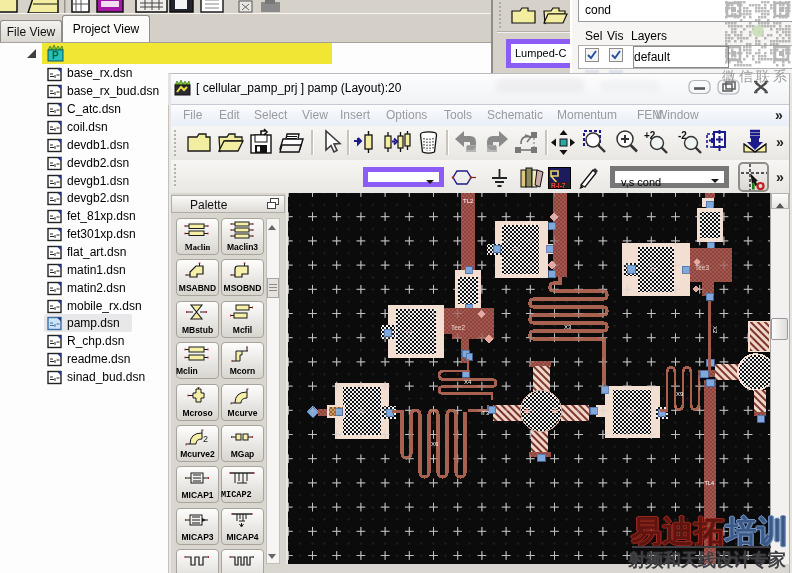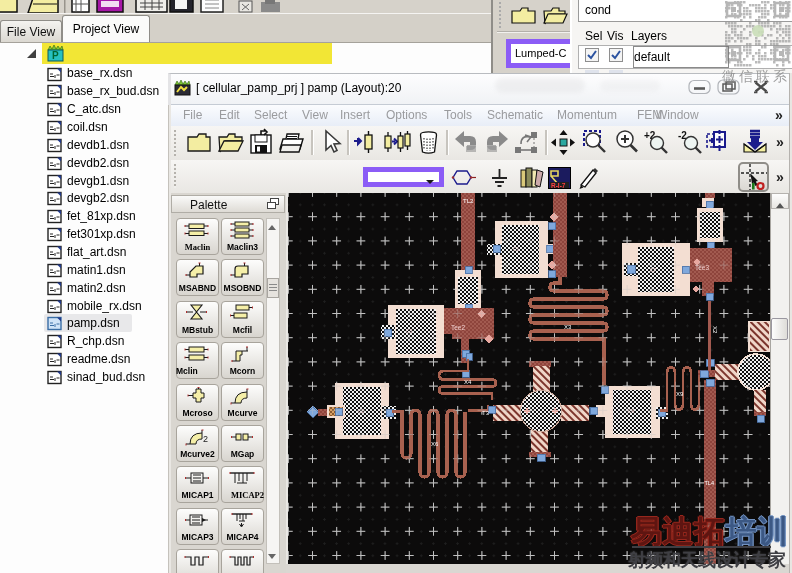--- a/index.html
+++ b/index.html
@@ -341,20 +341,21 @@
       <rect x="0.5" y="0.5" width="22" height="21" fill="#1b1b5e" stroke="#000"></rect>
       <path d="M3 4 h7 v5 h-7 z M3 9 l7 8" stroke="#e8d860" stroke-width="1.6" fill="none"></path>
       <rect x="2" y="15" width="19" height="6" fill="#222"></rect>
       <text x="3" y="20.5" font-size="6.5" font-weight="bold" fill="#ff4040" font-family="Liberation Sans">R-I-7</text>
     </svg>
 <svg class="ab" style="left:577px;top:166px" width="24" height="23">
       <path d="M4 19 L16 4 L19 7 L8 21 Z" fill="#fff" stroke="#111" stroke-width="1.3"></path>
       <path d="M16 4 l2 -2 3 3 -2 2 z" fill="#333"></path>
       <path d="M4 19 l-1.5 4 4 -1.5 z" fill="#111"></path>
     </svg>
+<div class="combo" style="left:610px;top:166px;width:119px;height:22px;line-height:22px;padding-left:6px;box-sizing:border-box;border-color:#777">v,s cond<span class="arr"></span></div>
 <div class="ab" style="left:738px;top:162px;width:31px;height:30px;background:linear-gradient(#f2f1ef,#dbd8d3);border:2px solid #8f8d88;border-radius:5px;box-sizing:border-box"></div>
 <svg class="ab" style="left:741px;top:164px" width="26" height="26">
       <path d="M9 0 V26 M0 9 H26" stroke="#222" stroke-width="1.4" stroke-dasharray="3 2"></path>
       <path d="M9.5 9.5 L17 17 L14.8 17.4 L16.6 21 L14.4 22 L12.6 18.4 L11 20 Z" fill="#111"></path>
       <rect x="11" y="19" width="2.6" height="6.5" fill="#1a7a1a"></rect>
       <circle cx="19.5" cy="22" r="3" fill="none" stroke="#c02020" stroke-width="2.2"></circle>
     </svg>
 <div class="ab" style="left:776px;top:169px;font-size:14px;font-weight:bold;color:#222">»</div>
 <div class="ab" style="left:171px;top:193px;width:115px;height:380px;background:#d9d6d0"></div>
 <div class="ab" style="left:171px;top:195px;width:114px;height:18px;background:linear-gradient(#fafaf9,#dedbd5);border:1px solid #b0ada6;font-size:12px;color:#111;line-height:18px;padding-left:18px;box-sizing:border-box">Palette</div>
@@ -597,21 +598,21 @@
       <path d="M11 6 h8 M11 9 h8 M11 12 h8" stroke="#1a1a1a"></path>
       <path d="M3.5 8 v2 M26.5 8 v2" stroke="#b03030"></path>
     </svg>
 <div class="ab" style="left:176px;top:490px;width:43px;text-align:center;font-size:8.5px;font-weight:bold;color:#000;font-family:'Liberation Sans',sans-serif">MICAP1</div>
 <div class="ab" style="left:221px;top:466px;width:43px;height:37px;background:linear-gradient(#fdfdfc,#d8d5cf);border:1px solid #a8a49c;border-radius:4px;box-sizing:border-box"></div>
 <svg class="ab" style="left:227px;top:469px" width="30" height="18">
       <path d="M3 4 h24" stroke="#1a1a1a" stroke-width="1.4"></path>
       <path d="M8 4 v10 M12 4 v8 M16 4 v10 M20 4 v8 M10 14 h10" stroke="#1a1a1a"></path>
       <path d="M3 3 v2 M27 3 v2" stroke="#b03030"></path>
     </svg>
-<div class="ab" style="left:221px;top:490px;width:43px;text-align:right;font-size:8.5px;font-weight:bold;color:#000;font-family:Liberation Serif, serif">MICAP2</div>
+<div class="ab" style="left:221px;top:490px;width:43px;text-align:left;font-size:8.5px;font-weight:bold;color:#000;font-family:Liberation Mono, monospace">MICAP2</div>
 <div class="ab" style="left:176px;top:508px;width:43px;height:37px;background:linear-gradient(#fdfdfc,#d8d5cf);border:1px solid #a8a49c;border-radius:4px;box-sizing:border-box"></div>
 <svg class="ab" style="left:182px;top:511px" width="30" height="18">
       <path d="M3 9 h5 M22 9 h4" stroke="#1a1a1a"></path>
       <rect x="8" y="4" width="12" height="10" fill="none" stroke="#1a1a1a"></rect>
       <path d="M10 6 h8 M10 9 h8 M10 12 h8" stroke="#1a1a1a"></path>
       <path d="M20 7 l4 2 -4 2 z" fill="#1a1a1a"></path>
       <path d="M3.5 8 v2" stroke="#b03030"></path>
     </svg>
 <div class="ab" style="left:176px;top:532px;width:43px;text-align:center;font-size:8.5px;font-weight:bold;color:#000;font-family:'Liberation Sans',sans-serif">MICAP3</div>
 <div class="ab" style="left:221px;top:508px;width:43px;height:37px;background:linear-gradient(#fdfdfc,#d8d5cf);border:1px solid #a8a49c;border-radius:4px;box-sizing:border-box"></div>

